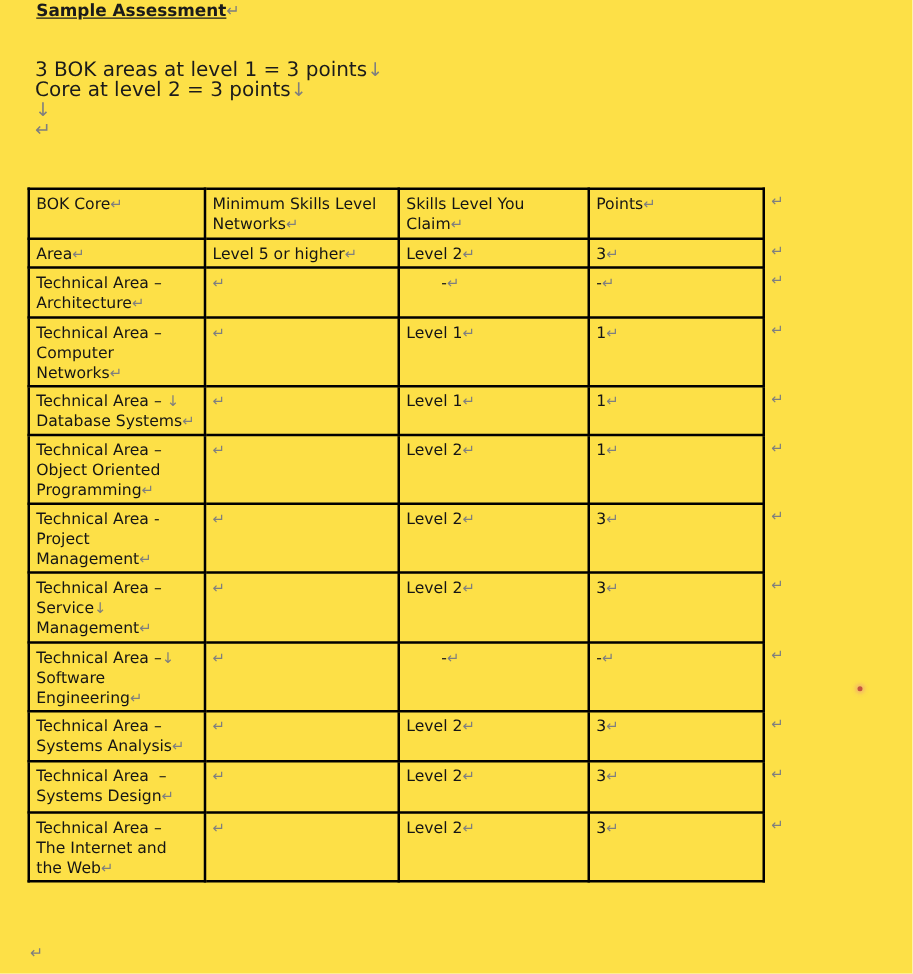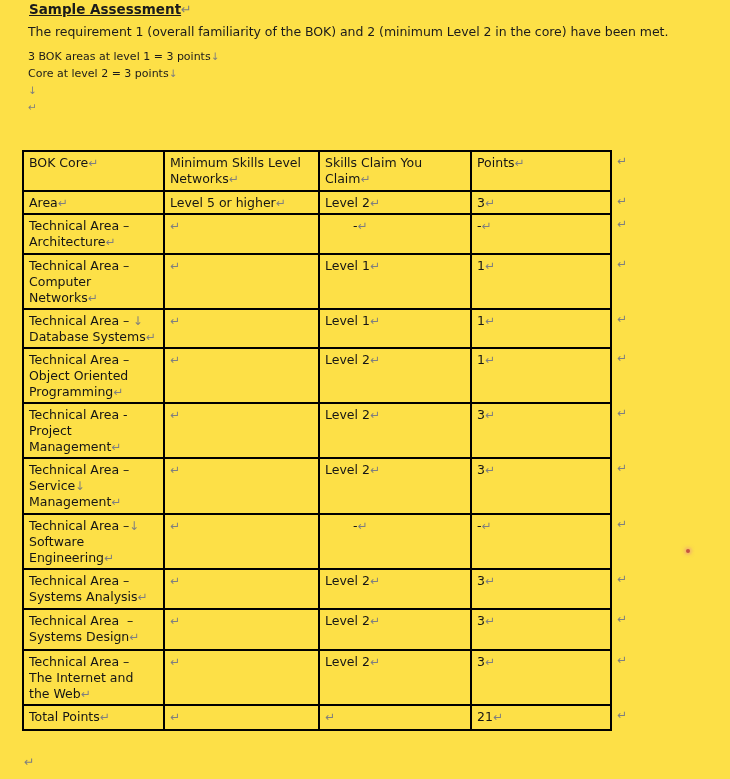--- a/index.html
+++ b/index.html
@@ -4,21 +4,21 @@
 <style>
   html,body{margin:0;padding:0;background:#fff;}
   .page{
     position:relative;width:730px;height:779px;background:#fde047;
     font-family:"DejaVu Sans","Liberation Sans",sans-serif;color:#1b1b1b;
     overflow:hidden;
   }
   .title{position:absolute;left:29px;top:1px;font-size:13.5px;font-weight:bold;white-space:pre;}
   .title .txt{text-decoration:underline;}
   .intro{position:absolute;left:28px;top:24px;font-size:12.5px;letter-spacing:-0.05px;white-space:nowrap;}
-  .summary{position:absolute;left:28px;top:48px;font-size:11px;line-height:16px;}
+  .summary{position:absolute;left:28px;top:48px;font-size:16px;line-height:16px;}
   .mark{color:#7f7f7f;font-weight:normal;text-decoration:none;font-size:0.95em;}
   .line{white-space:pre;}
   table.assessment{
     position:absolute;left:22px;top:150px;border-collapse:collapse;table-layout:fixed;
     font-size:12.5px;line-height:16px;color:#151515;
   }
   table.assessment td,table.assessment th{
     border:2px solid #000;vertical-align:top;text-align:left;
     padding:3px 5px 2px 5px;font-weight:normal;overflow:hidden;
   }
@@ -43,21 +43,20 @@
     box-shadow:0 0 3px 2px rgba(235,150,130,0.5);
   }
 </style>
 </head>
 <body>
 
 <div class="page">
 
   <div class="title"><div class="line"><span class="txt">Sample Assessment</span><span class="mark">↵</span></div></div>
 
-  <div class="intro">The requirement 1 (overall familiarity of the BOK) and 2 (minimum Level 2 in the core) have been met.</div>
 
   <div class="summary">
       <div>
         <div class="line"><span class="txt">3 BOK areas at level 1 = 3 points</span><span class="mark">↓</span></div>
       </div>
       <div>
         <div class="line"><span class="txt">Core at level 2 = 3 points</span><span class="mark">↓</span></div>
       </div>
       <div>
         <div class="line"><span class="mark">↓</span></div>
@@ -78,21 +77,21 @@
     <thead>
       <tr>
           <th>
             <div class="line"><span class="txt">BOK Core</span><span class="mark">↵</span></div>
           </th>
           <th>
             <div class="line"><span class="txt">Minimum Skills Level</span></div>
             <div class="line"><span class="txt">Networks</span><span class="mark">↵</span></div>
           </th>
           <th>
-            <div class="line"><span class="txt">Skills Claim You</span></div>
+            <div class="line"><span class="txt">Skills Level You</span></div>
             <div class="line"><span class="txt">Claim</span><span class="mark">↵</span></div>
           </th>
           <th>
             <div class="line"><span class="txt">Points</span><span class="mark">↵</span></div>
           </th>
           <th class="outside">
             <div class="line"><span class="mark">↵</span></div>
           </th>
         </tr>
     </thead>
@@ -293,37 +292,20 @@
           <td>
             <div class="line"><span class="txt">Level 2</span><span class="mark">↵</span></div>
           </td>
           <td>
             <div class="line"><span class="txt">3</span><span class="mark">↵</span></div>
           </td>
           <td class="outside">
             <div class="line"><span class="mark">↵</span></div>
           </td>
         </tr>
-        <tr>
-          <td>
-            <div class="line"><span class="txt">Total Points</span><span class="mark">↵</span></div>
-          </td>
-          <td>
-            <div class="line"><span class="mark">↵</span></div>
-          </td>
-          <td>
-            <div class="line"><span class="mark">↵</span></div>
-          </td>
-          <td>
-            <div class="line"><span class="txt">21</span><span class="mark">↵</span></div>
-          </td>
-          <td class="outside">
-            <div class="line"><span class="mark">↵</span></div>
-          </td>
-        </tr>
       </tbody>
   </table>
 
   <div class="end-mark mark">↵</div>
 
   <div class="red-dot" style="background: rgb(196, 85, 62);"></div>
 
 </div>
 
 </body></html>

